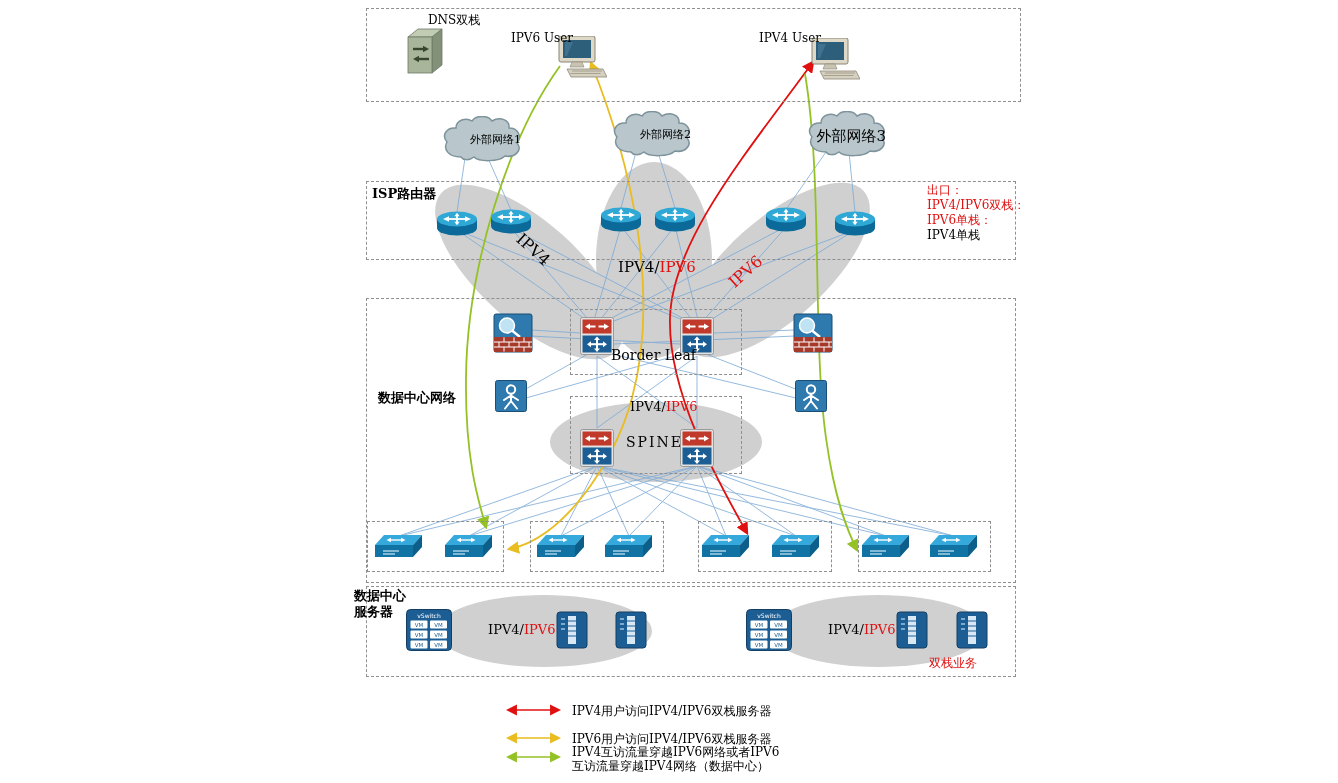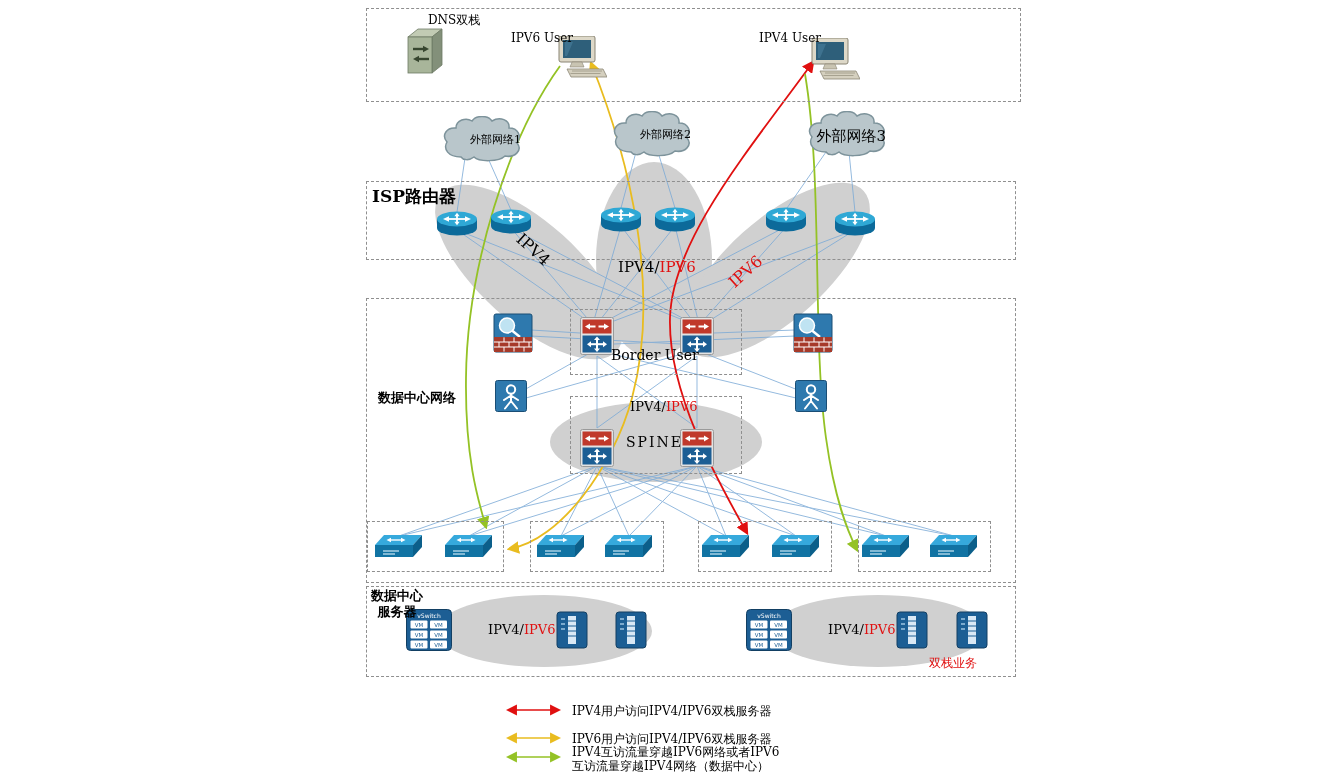--- a/index.html
+++ b/index.html
@@ -267,39 +267,45 @@
   <div class="zone" style="left:352px;top:586px;width:648px;height:89px;"></div>
 
   <div class="lbl" style="left:414px;top:12px;">DNS双栈</div>
   <div class="lbl" style="left:497px;top:31px;">IPV6 User</div>
   <div class="lbl" style="left:745px;top:31px;">IPV4 User</div>
 
   <div class="lbl ctr" style="left:427px;top:132px;width:80px;font-size:11px;">外部网络1</div>
   <div class="lbl ctr" style="left:597px;top:127px;width:80px;font-size:11px;">外部网络2</div>
   <div class="lbl ctr" style="left:792px;top:127px;width:80px;font-size:15px;">外部网络3</div>
 
-  <div class="lbl bold" style="left:358px;top:185px;font-size:17px;">ISP路由器</div>
-
+  <div class="lbl bold" style="left:358px;top:185px;font-size:13px;">ISP路由器</div>
+
+  <div class="lbl" style="left:913px;top:183px;line-height:15px;">
+    <div class="red">出口：</div>
+    <div class="red">IPV4/IPV6双栈：</div>
+    <div class="red">IPV6单栈：</div>
+    <div>IPV4单栈</div>
+  </div>
 
   <div class="lbl rot-l" style="left:500px;top:240px;font-size:16px;">IPV4</div>
   <div class="lbl" style="left:604px;top:258px;font-size:15px;">
     <span>IPV4/</span><span class="red">IPV6</span>
   </div>
   <div class="lbl red rot-r" style="left:712px;top:262px;font-size:16px;">IPV6</div>
 
-  <div class="lbl" style="left:597px;top:347px;font-size:14px;">Border User</div>
+  <div class="lbl" style="left:597px;top:347px;font-size:14px;">Border Leaf</div>
 
   <div class="lbl bold" style="left:364px;top:389px;font-size:13px;">数据中心网络</div>
 
   <div class="lbl" style="left:616px;top:399px;font-size:13px;">
     <span>IPV4/</span><span class="red">IPV6</span>
   </div>
   <div class="lbl" style="left:612px;top:434px;font-size:14px;letter-spacing:2px;">SPINE</div>
 
-  <div class="lbl bold" style="left:357px;top:588px;font-size:13px;line-height:16px;text-align:center;">
+  <div class="lbl bold" style="left:340px;top:588px;font-size:13px;line-height:16px;">
     <div>数据中心</div>
     <div>服务器</div>
   </div>
 
   <div class="lbl" style="left:474px;top:622px;font-size:13px;">
     <span>IPV4/</span><span class="red">IPV6</span>
   </div>
   <div class="lbl" style="left:814px;top:622px;font-size:13px;">
     <span>IPV4/</span><span class="red">IPV6</span>
   </div>

